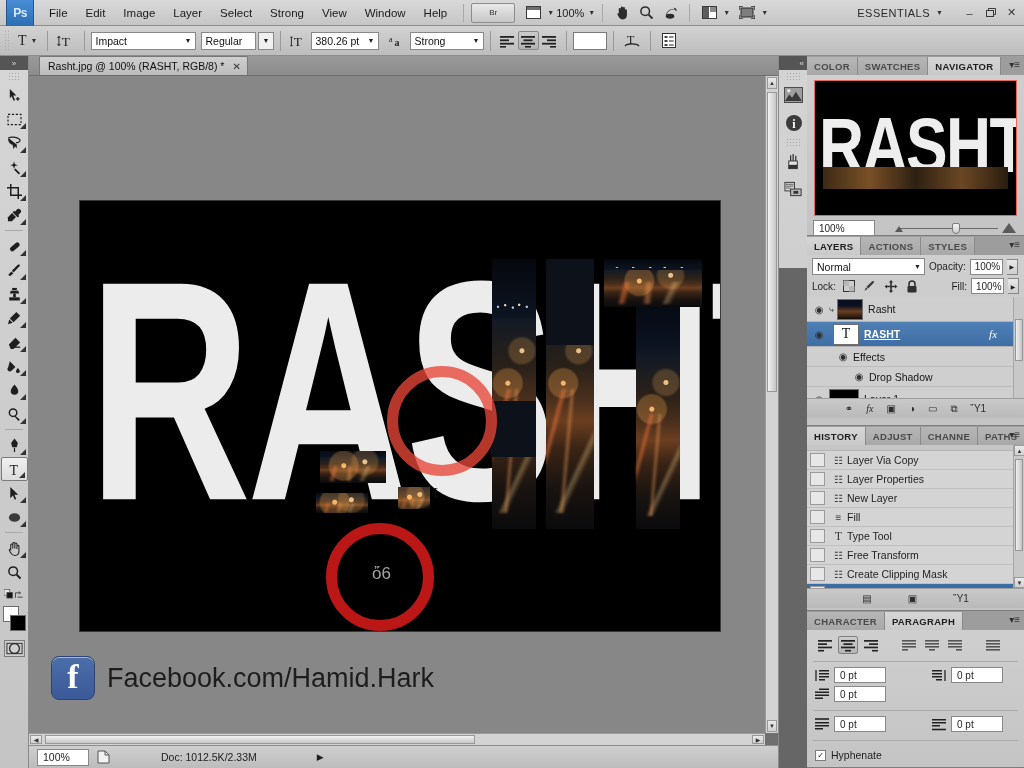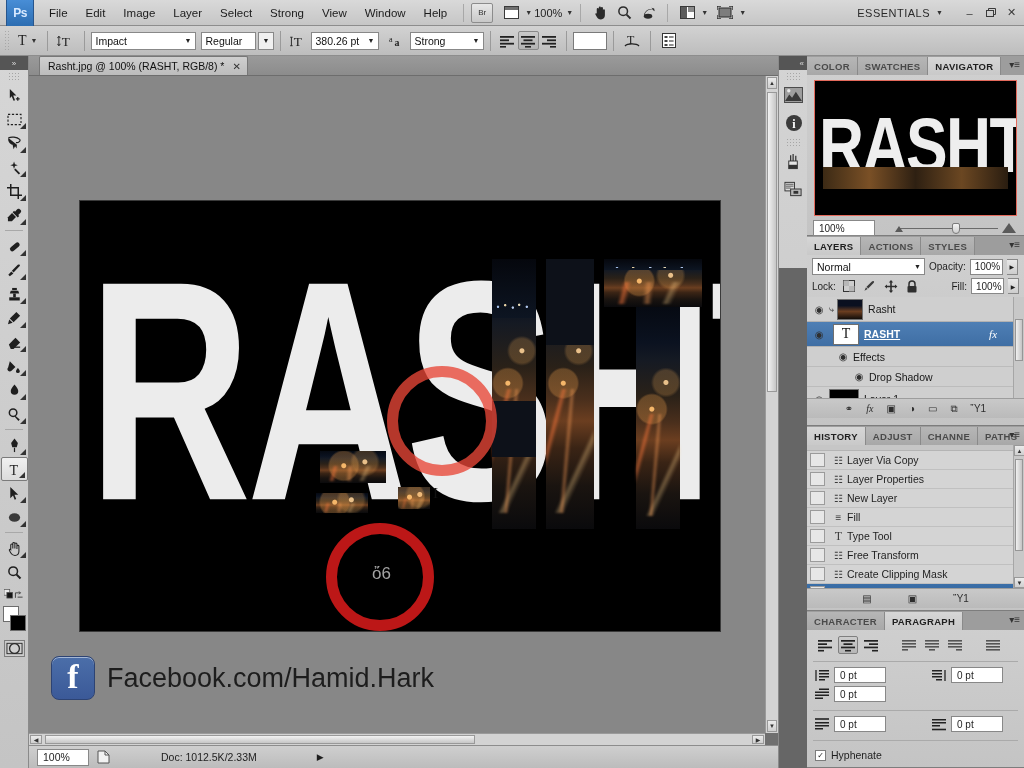--- a/index.html
+++ b/index.html
@@ -24,21 +24,21 @@
     width:28px; height:31px; margin-left:6px; margin-right:6px;
     background: linear-gradient(#4a90d9,#2b6cb0);
     border:1px solid #27558c; border-radius:2px;
     color:#d8eaff; font-weight:bold; font-size:12px;
     display:flex; align-items:center; justify-content:center;
     letter-spacing:-0.5px;
   }
   .menu-item { padding:4px 9px; font-size:11.5px; color:#1b1b1b; cursor:default; }
   .mb-sep { width:1px; height:18px; background:#a8a8a8; margin:0 7px; }
   .tb-btn {
-    width:22px; height:20px; border:1px solid #8c8c8c; border-radius:2px;
+    width:44px; height:20px; border:1px solid #8c8c8c; border-radius:2px;
     background: linear-gradient(#e8e8e8,#c8c8c8);
     display:flex; align-items:center; justify-content:center;
     font-size:8px; font-weight:normal; color:#333;
   }
   .icon-btn {
     width:24px; height:20px; display:flex; align-items:center; justify-content:center;
     color:#2a2a2a;
   }
   .caret { font-size:7px; margin-left:2px; color:#333; }
   .zoomlbl { font-size:11px; padding:0 2px; }

